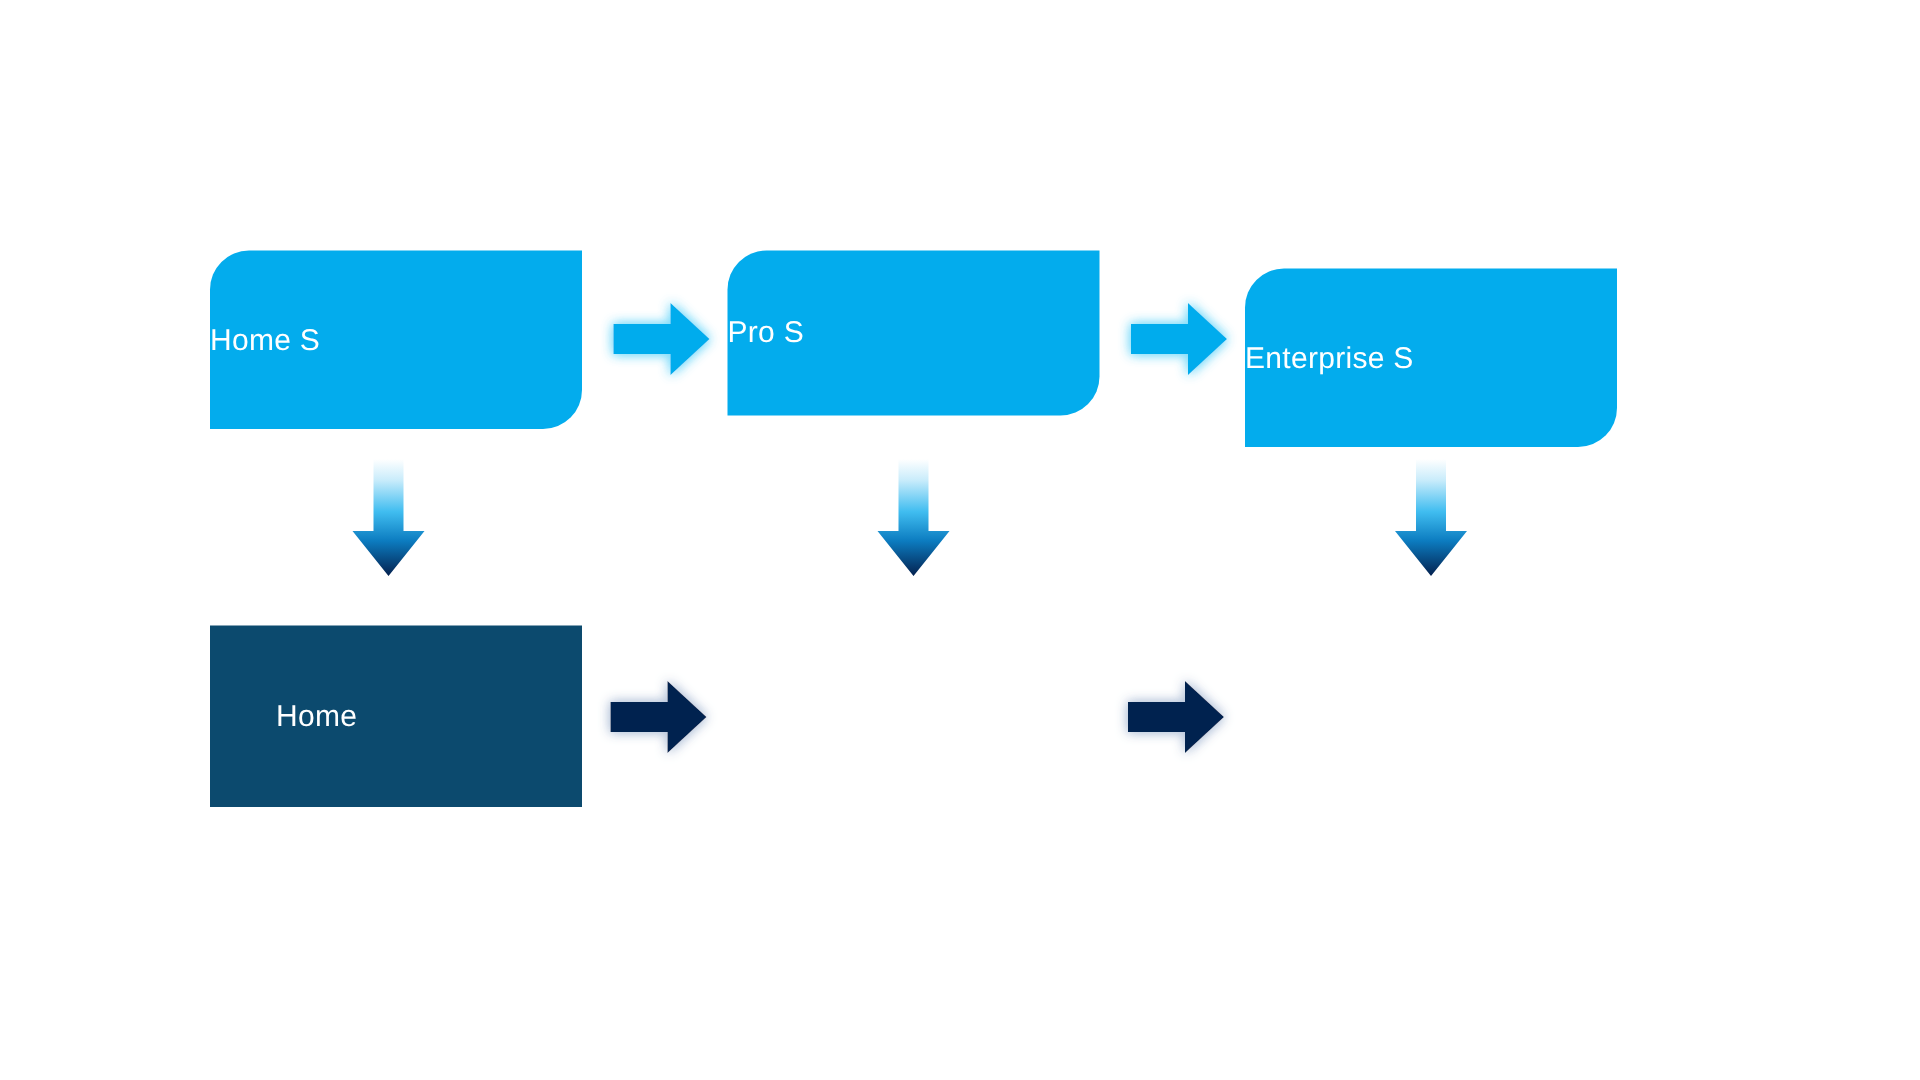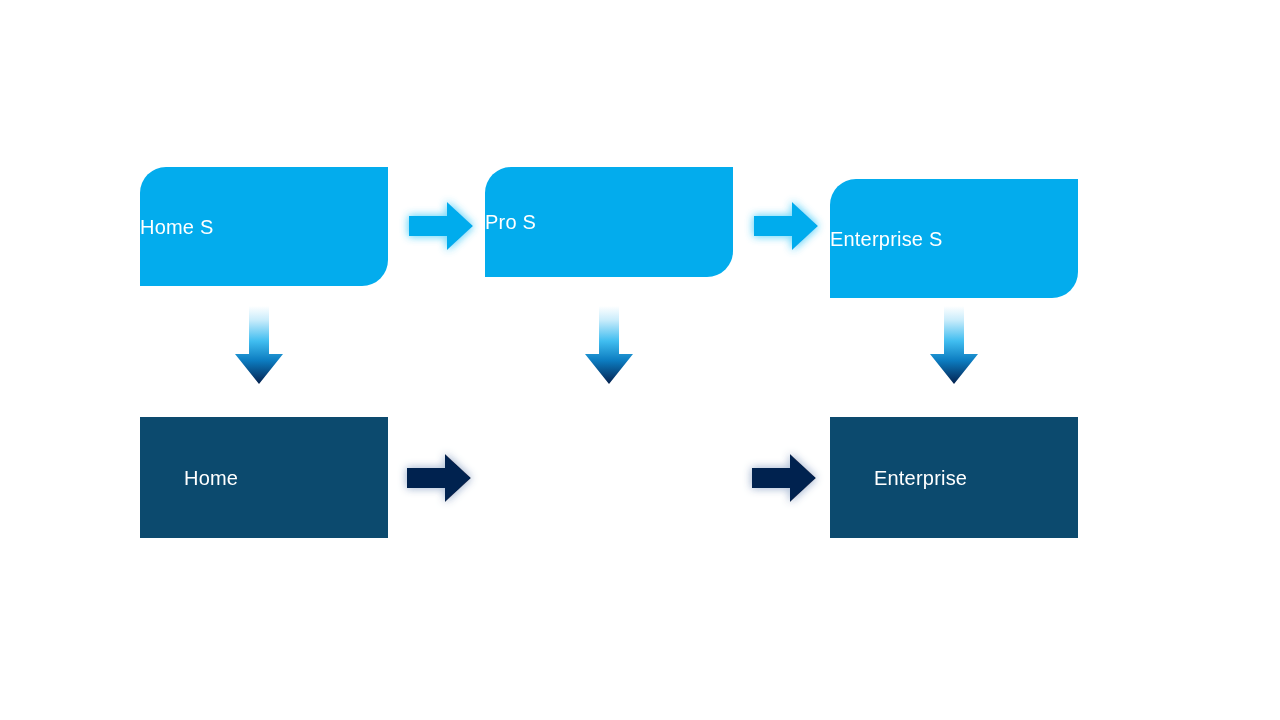--- a/index.html
+++ b/index.html
@@ -164,23 +164,20 @@
       </defs>
       <polygon points="18,2 38,2 38,50 52,50 28,80 4,50 18,50" fill="url(#dnGrad3)"></polygon>
     </svg>
   </div>
 
   <div class="tier-box bottom" style="left:140px; top:417px; width:248px; height:121px;">
     <span class="tier-label">Home</span>
   </div>
 
 
-  <div class="tier-box bottom" style="left:830px; top:417px; width:248px; height:121px;">
-    <span class="tier-label">Enterprise</span>
-  </div>
 
   <div class="h-arrow" style="left:403px; top:450px;">
     <svg viewBox="0 0 72 56" xmlns="http://www.w3.org/2000/svg">
       <defs>
         <filter id="navyGlowBot1" x="-60%" y="-60%" width="220%" height="220%">
           <feGaussianBlur in="SourceAlpha" stdDeviation="4" result="b"></feGaussianBlur>
           <feFlood flood-color="#B9C7DC" flood-opacity="0.95" result="c"></feFlood>
           <feComposite in="c" in2="b" operator="in" result="g"></feComposite>
           <feMerge>
               <feMergeNode in="g"></feMergeNode>

